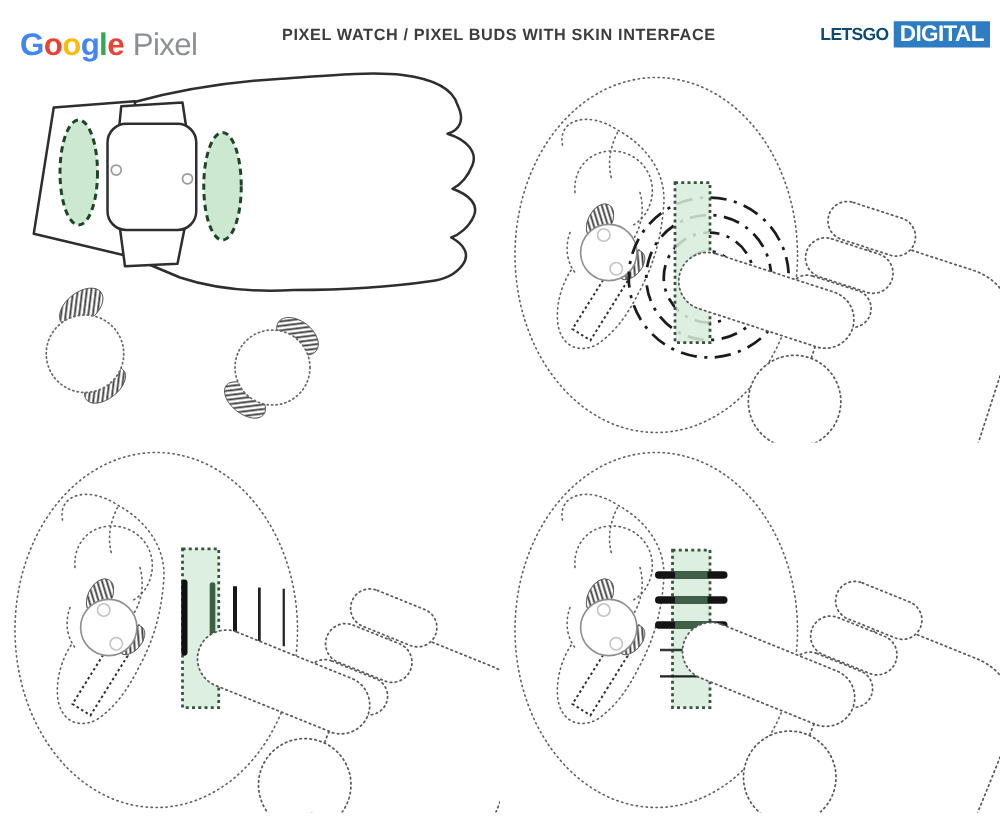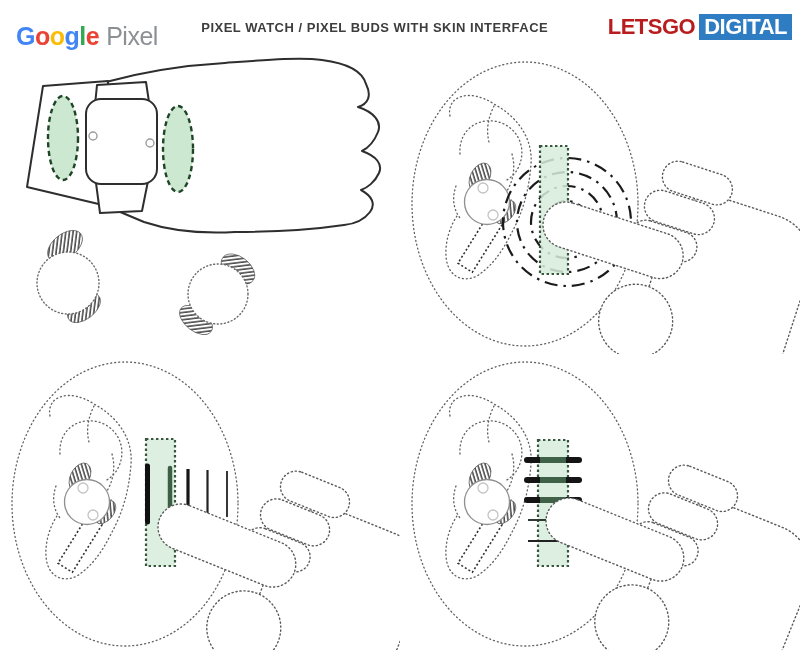--- a/index.html
+++ b/index.html
@@ -10,22 +10,22 @@
   .brand{flex:0 0 auto;display:flex;align-items:baseline;white-space:nowrap;}
   .brand .gl{font-size:25px;font-weight:700;letter-spacing:-0.5px;}
   .gl.c0,.gl.c3{color:#4285F4;}
   .gl.c1,.gl.c5{color:#EA4335;}
   .gl.c2{color:#FBBC05;}
   .gl.c4{color:#34A853;}
   .brand .product{font-size:25px;font-weight:400;color:#8b9095;margin-left:7px;letter-spacing:-0.5px;margin-top:18px;}
   .title{flex:1 1 auto;text-align:center;font-size:13px;font-weight:700;color:#3d3d3d;
          letter-spacing:0.5px;padding:0 6px;}
   .publisher{flex:0 0 auto;display:flex;align-items:center;white-space:nowrap;}
-  .pub-name{font-size:22px;font-weight:700;color:#b91c1c;letter-spacing:-0.5px;margin-left:16px;}
-  .pub-badge{font-size:22px;font-weight:700;color:#ffffff;background:#2e7cc2;
+  .pub-name{font-size:14px;font-weight:700;color:#0c4a6e;letter-spacing:-0.5px;margin-left:16px;}
+  .pub-badge{font-size:18px;font-weight:700;color:#ffffff;background:#2e7cc2;
              padding:0 5px;margin-left:4px;letter-spacing:-0.5px;}
   
   .grid{display:grid;grid-template-columns:400px 400px;grid-template-rows:300px 296px;}
   figure{margin:0;padding:0;}
   
   .ln{fill:#fff;stroke:#2e2e2e;stroke-width:2;stroke-linejoin:round;stroke-linecap:round;}
   .dot{fill:none;stroke:#606060;stroke-width:1.3;stroke-dasharray:1 3;stroke-linecap:round;}
   .dot2{stroke:#2f2f2f;stroke-width:1.6;stroke-dasharray:2 2.2;fill:#fff;}
   .hnd{fill:#fff;stroke:#5a5a5a;stroke-width:1.4;stroke-dasharray:1.2 2.8;stroke-linecap:round;}
   .grect{fill:#d6ecda;fill-opacity:0.85;stroke:#37543c;stroke-width:2.2;stroke-dasharray:2.4 2.6;}

